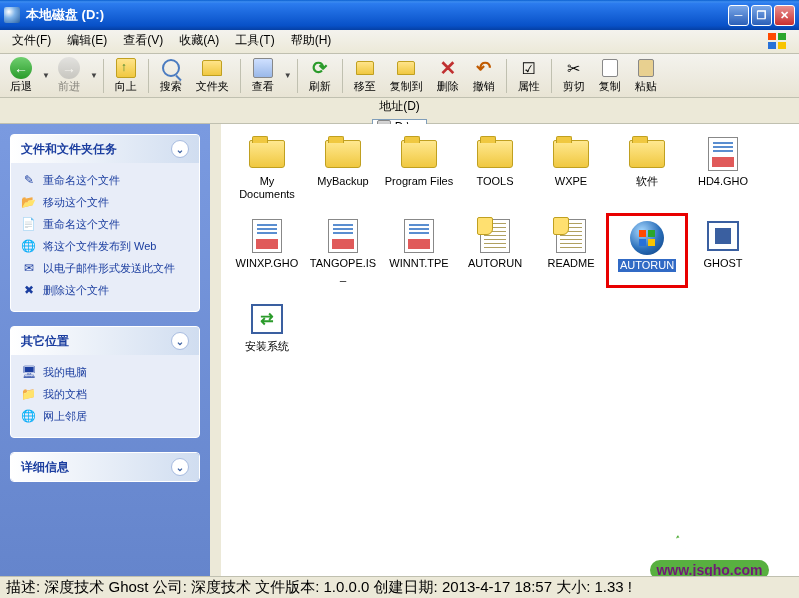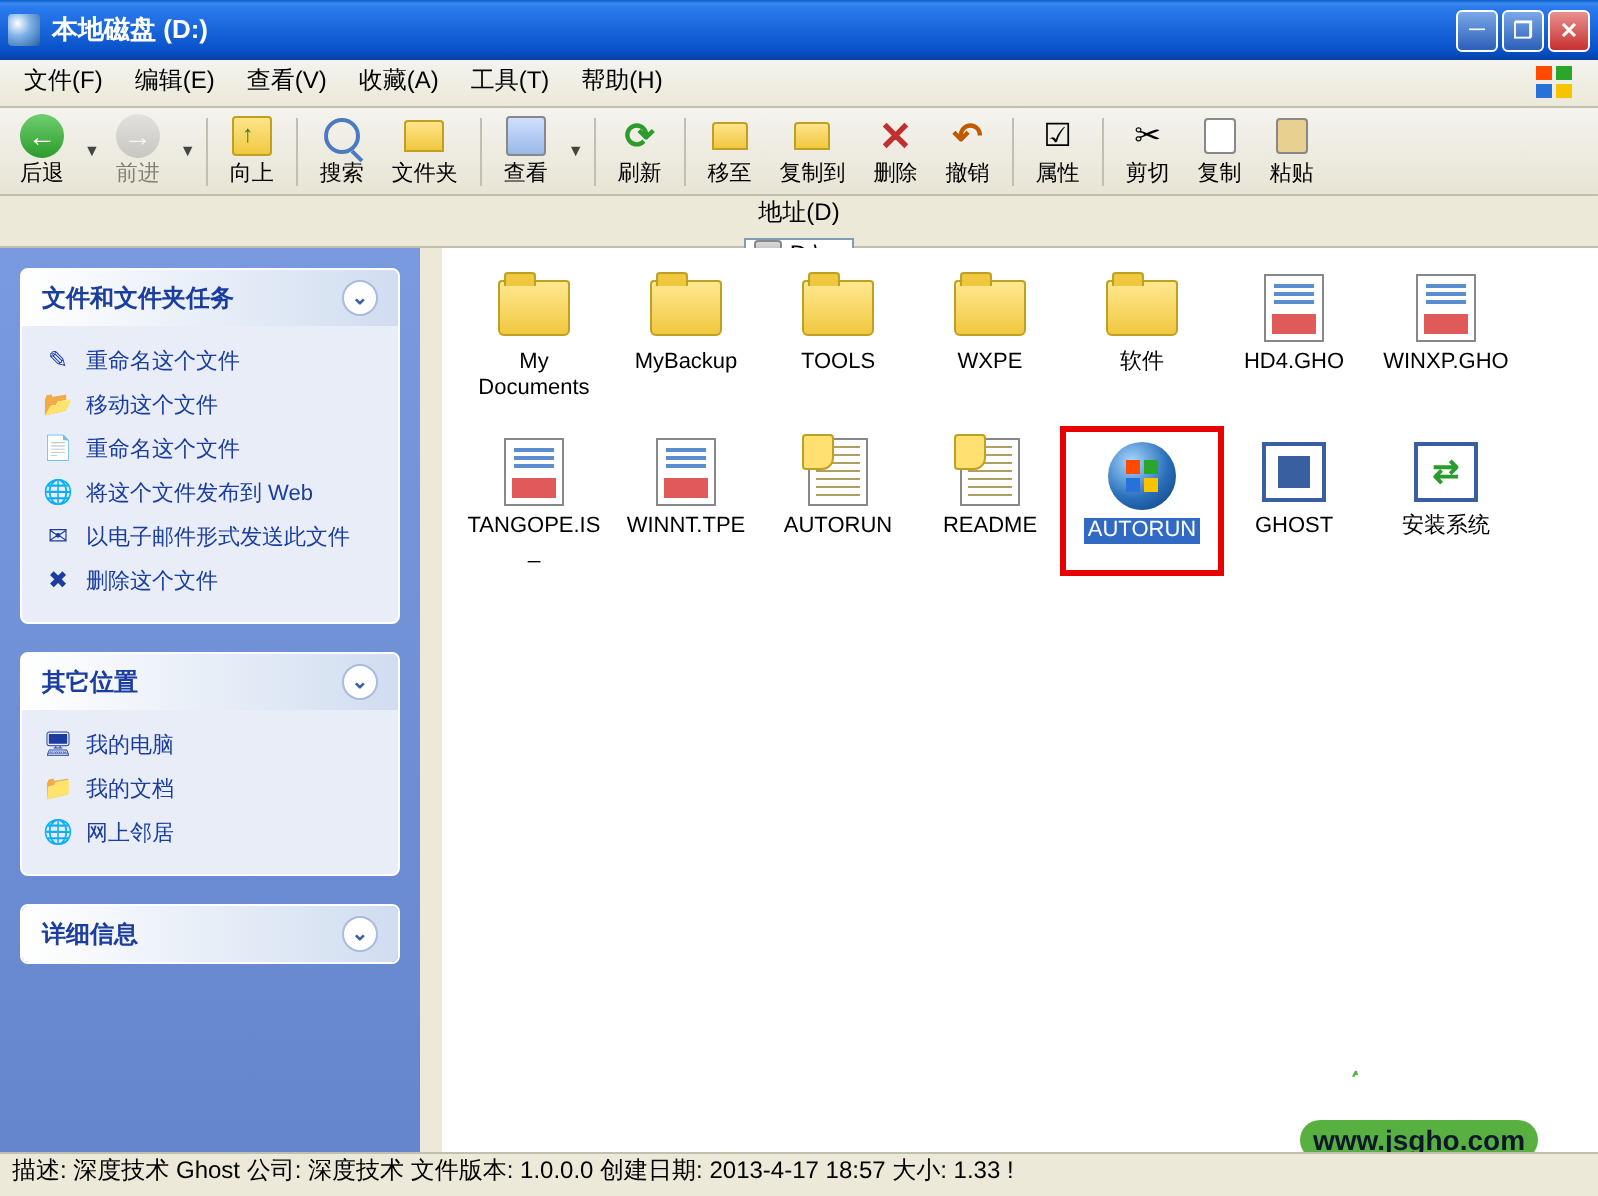--- a/index.html
+++ b/index.html
@@ -79,26 +79,26 @@
 .ico-app.ghost::after{content:"";width:16px;height:16px;background:#3a5fa0;}
 .ico-app.install::after{content:"⇄";color:#2b9b2b;font-size:16px;font-weight:bold;}
 .ico-orb{width:34px;height:34px;border-radius:50%;background:radial-gradient(circle at 35% 30%, #a8d8ff, #2a6fba 55%, #0a3a7a);position:relative;}
 .ico-orb::after{content:"";position:absolute;left:9px;top:9px;width:16px;height:16px;background:
   linear-gradient(#ff4a00,#ff4a00) 0 0/7px 7px no-repeat,
   linear-gradient(#2ba62b,#2ba62b) 9px 0/7px 7px no-repeat,
   linear-gradient(#2871d8,#2871d8) 0 9px/7px 7px no-repeat,
   linear-gradient(#f8c400,#f8c400) 9px 9px/7px 7px no-repeat;}
 
 
-.statusbar { height:22px; background:#ece9d8; border-top:1px solid #c0c0b0; display:flex; font-size:12px; padding:0 6px; position:relative; }
+.statusbar { height:22px; background:#ece9d8; border-top:1px solid #c0c0b0; display:flex; align-items:center; font-size:15px; padding:0 6px; position:relative; }
 
 
 .wmark { position:absolute; right:12px; bottom:18px; display:flex; flex-direction:column; align-items:center; pointer-events:none; }
 .wmark .big { font-size:30px; font-weight:900; color:#58b040; -webkit-text-stroke:2px #fff; text-shadow:0 0 2px #fff; letter-spacing:1px; }
-.wmark .pill { background:#58b040; color:#0f172a; font-size:14px; font-weight:bold; padding:2px 6px; border-radius:14px; margin-top:-2px; }
+.wmark .pill { background:#58b040; color:#701a75; font-size:14px; font-weight:bold; padding:2px 6px; border-radius:14px; margin-top:-2px; }
 </style>
 </head>
 <body>
 
 <div class="titlebar">
   <div class="ticon"></div>
   <span>本地磁盘 (D:)</span>
   <div class="win-controls">
     <div class="win-btn">─</div>
     <div class="win-btn">❐</div>
@@ -296,20 +296,26 @@
         <div class="item">
           <div class="icn">
             <div class="ico-folder"></div>
           </div>
           <div class="name">MyBackup</div>
         </div>
         <div class="item">
           <div class="icn">
             <div class="ico-folder"></div>
           </div>
+          <div class="name">Program Files</div>
+        </div>
+        <div class="item">
+          <div class="icn">
+            <div class="ico-folder"></div>
+          </div>
           <div class="name">TOOLS</div>
         </div>
         <div class="item">
           <div class="icn">
             <div class="ico-folder"></div>
           </div>
           <div class="name">WXPE</div>
         </div>
         <div class="item">
           <div class="icn">

